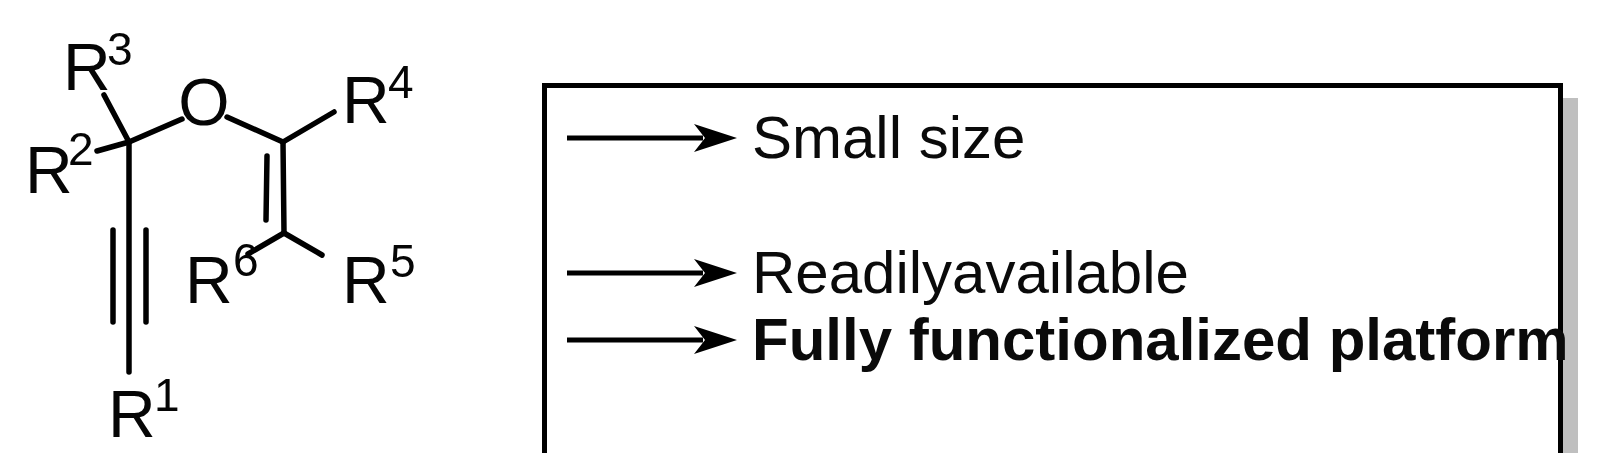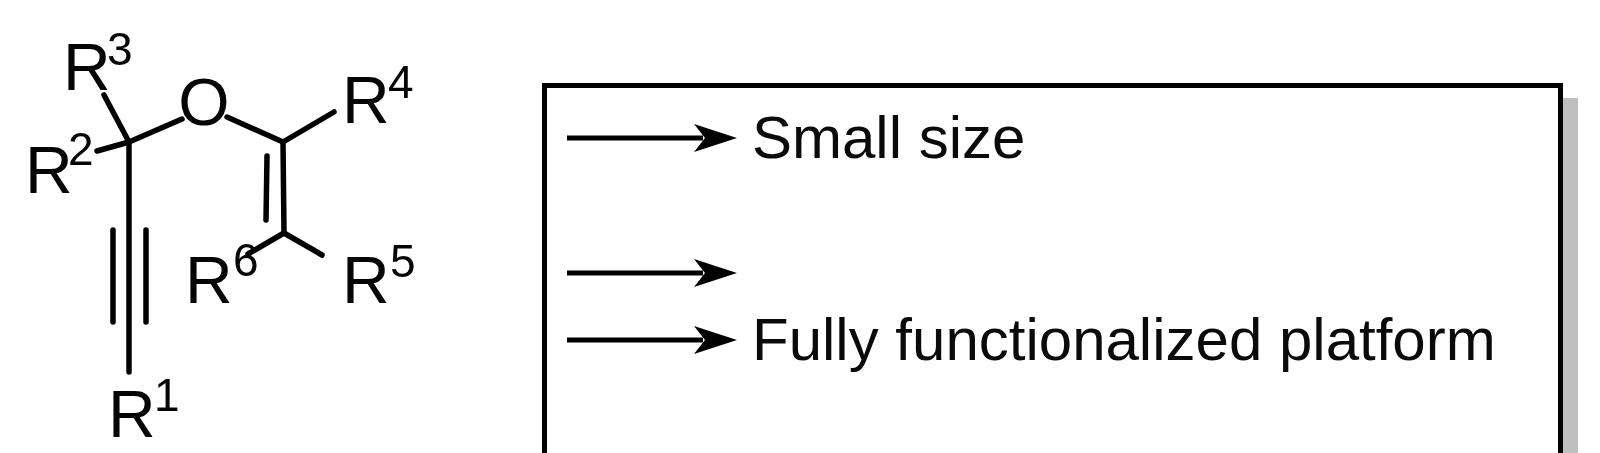--- a/index.html
+++ b/index.html
@@ -52,21 +52,21 @@
     position: absolute;
     left: 20px;
     display: flex;
     align-items: center;
     transform: translateY(-50%);
     white-space: nowrap;
   }
   .feature-row.row-0 { top: 50px; }
   .feature-row.row-1 { top: 116px; }
   .feature-row.row-2 { top: 185px; }
-  .feature-row.row-3 { top: 252px; }
+  .feature-row.row-3 { top: 252px; font-weight: bold; }
   .arrow-svg {
     display: block;
     flex: 0 0 auto;
   }
   .arrow-svg line {
     stroke: #000000;
     stroke-width: 5;
   }
   .arrow-svg polygon {
     fill: #000000;
@@ -129,20 +129,21 @@
       </svg>
       <span class="feature-label">Small size</span>
     </div>
 
 
     <div class="feature-row row-2">
       <svg class="arrow-svg" width="172" height="34" viewBox="0 0 172 34">
         <line x1="0" y1="17" x2="136" y2="17"></line>
         <polygon points="170,17 127,3 138,17 127,31"></polygon>
       </svg>
+      <span class="feature-label">Readilyavailable</span>
     </div>
 
     <div class="feature-row row-3">
       <svg class="arrow-svg" width="172" height="34" viewBox="0 0 172 34">
         <line x1="0" y1="17" x2="136" y2="17"></line>
         <polygon points="170,17 127,3 138,17 127,31"></polygon>
       </svg>
       <span class="feature-label">Fully functionalized platform</span>
     </div>
 

